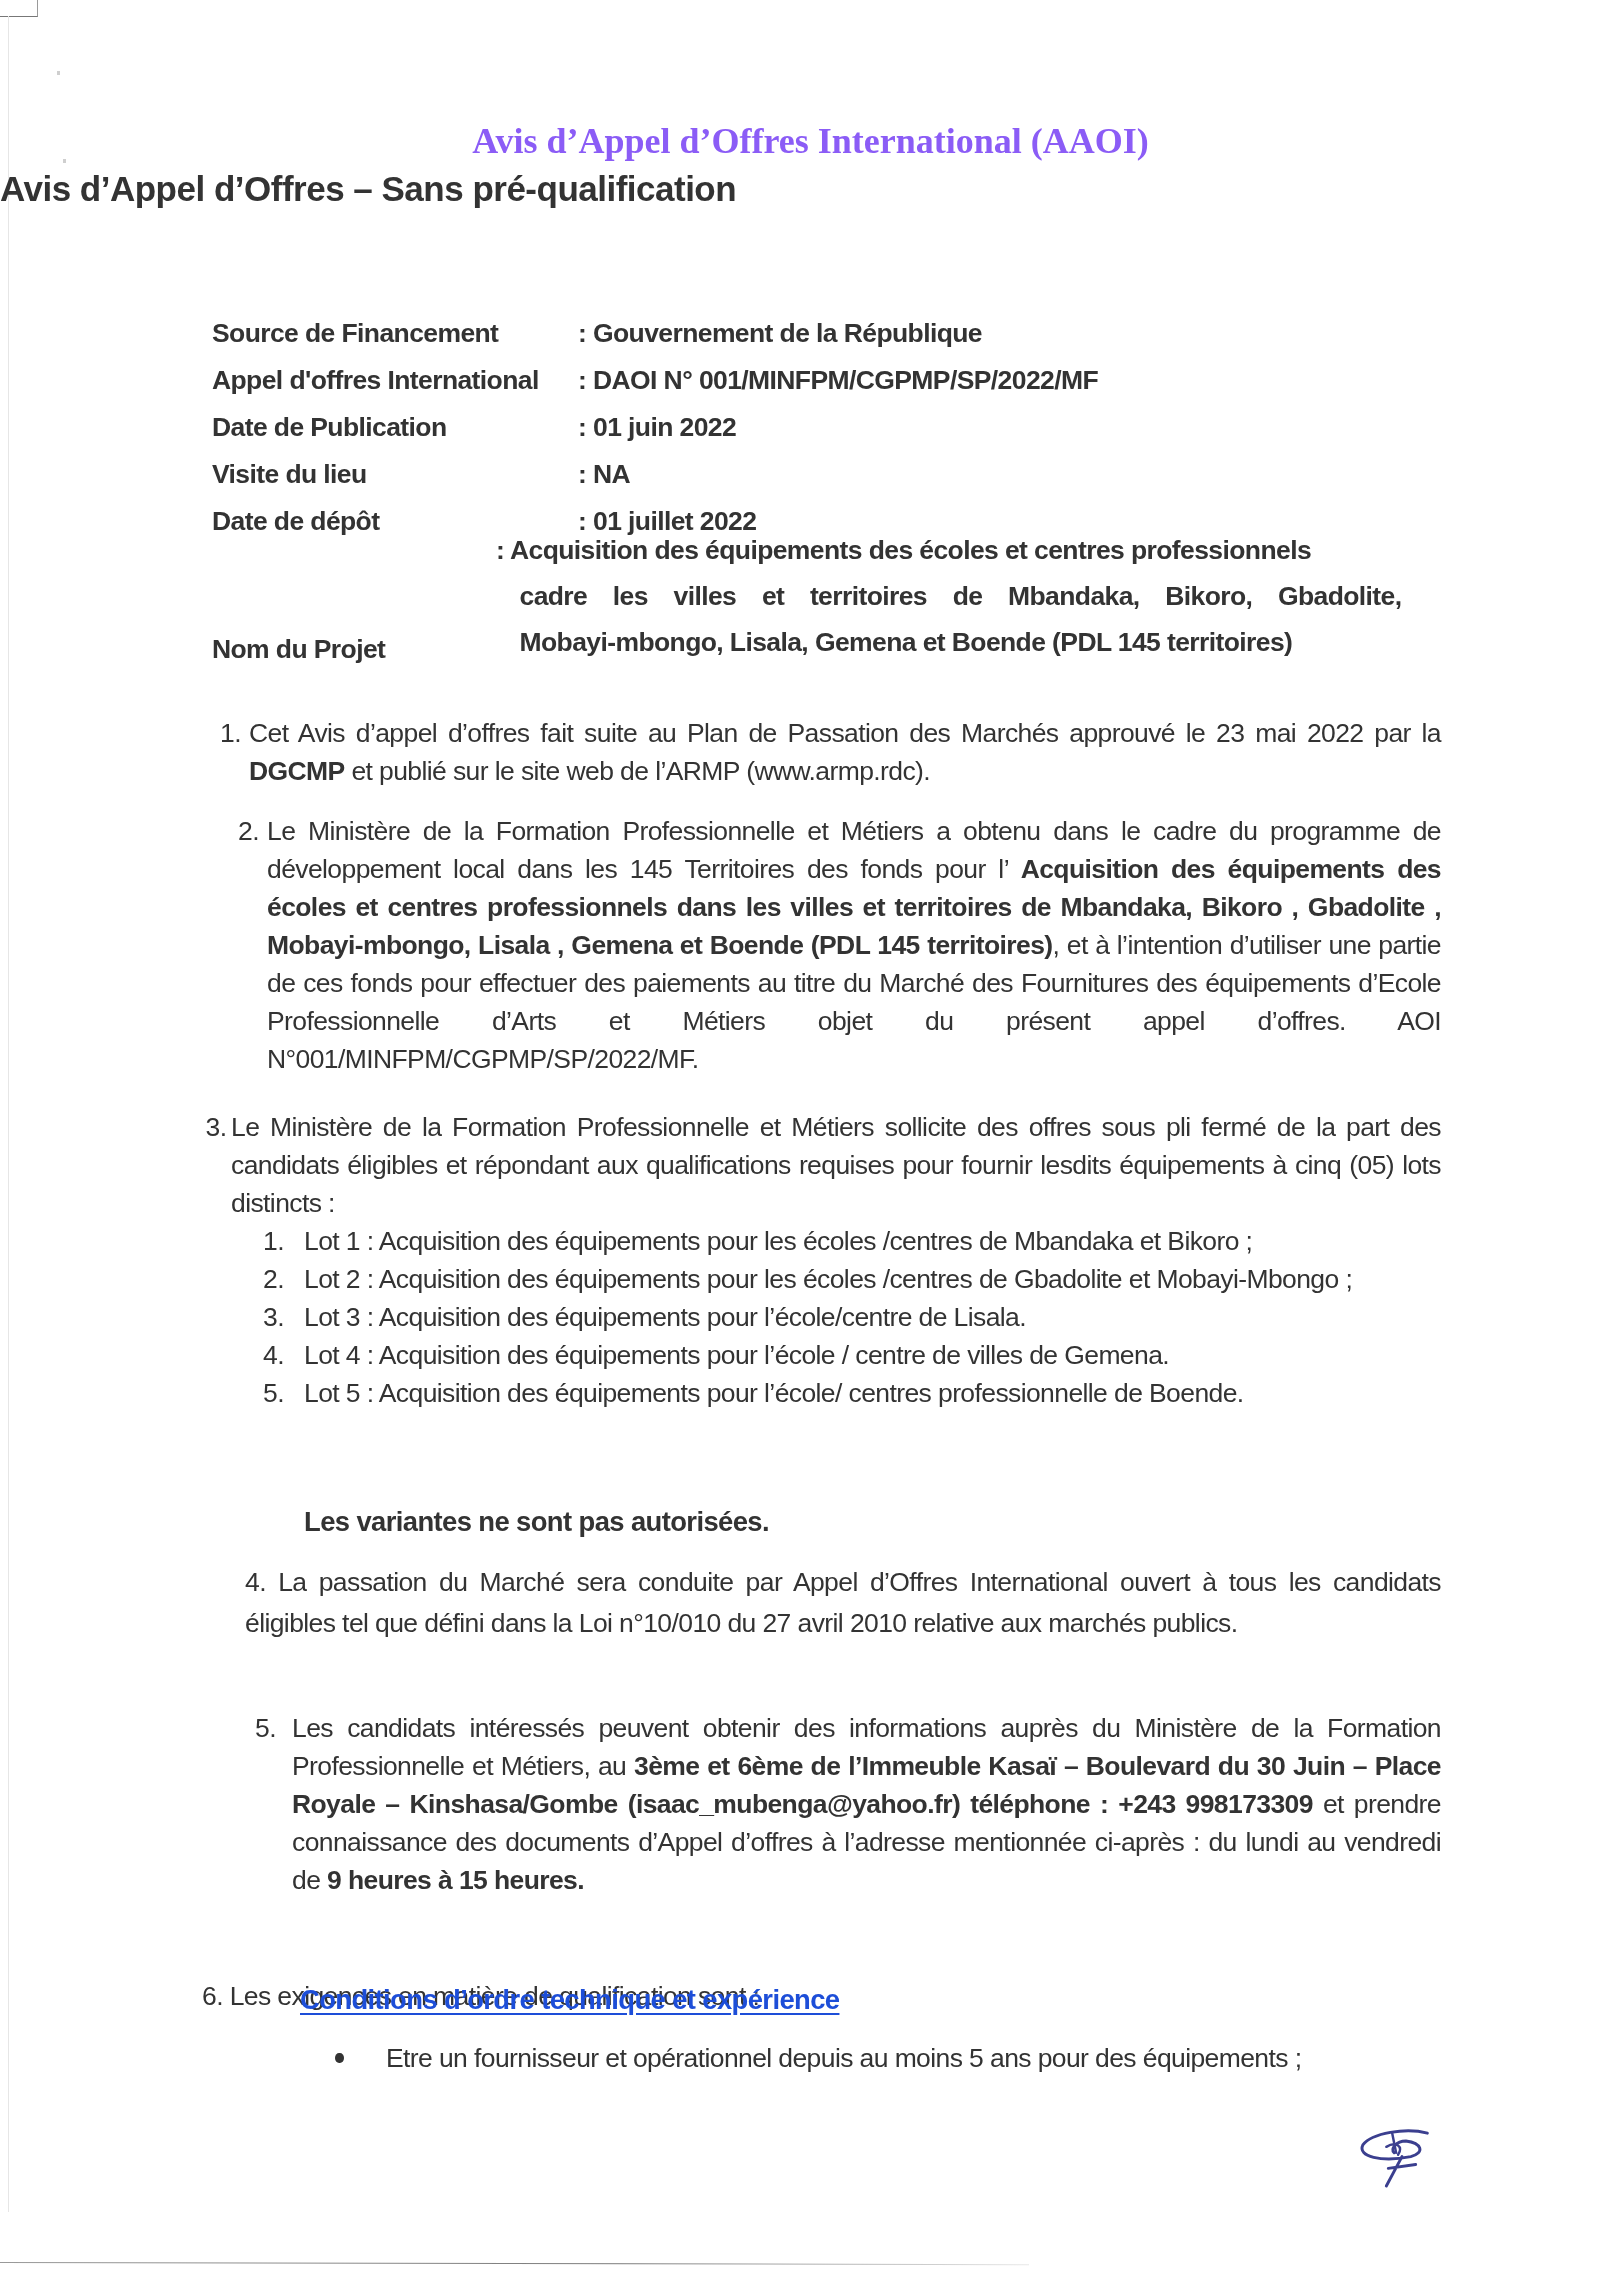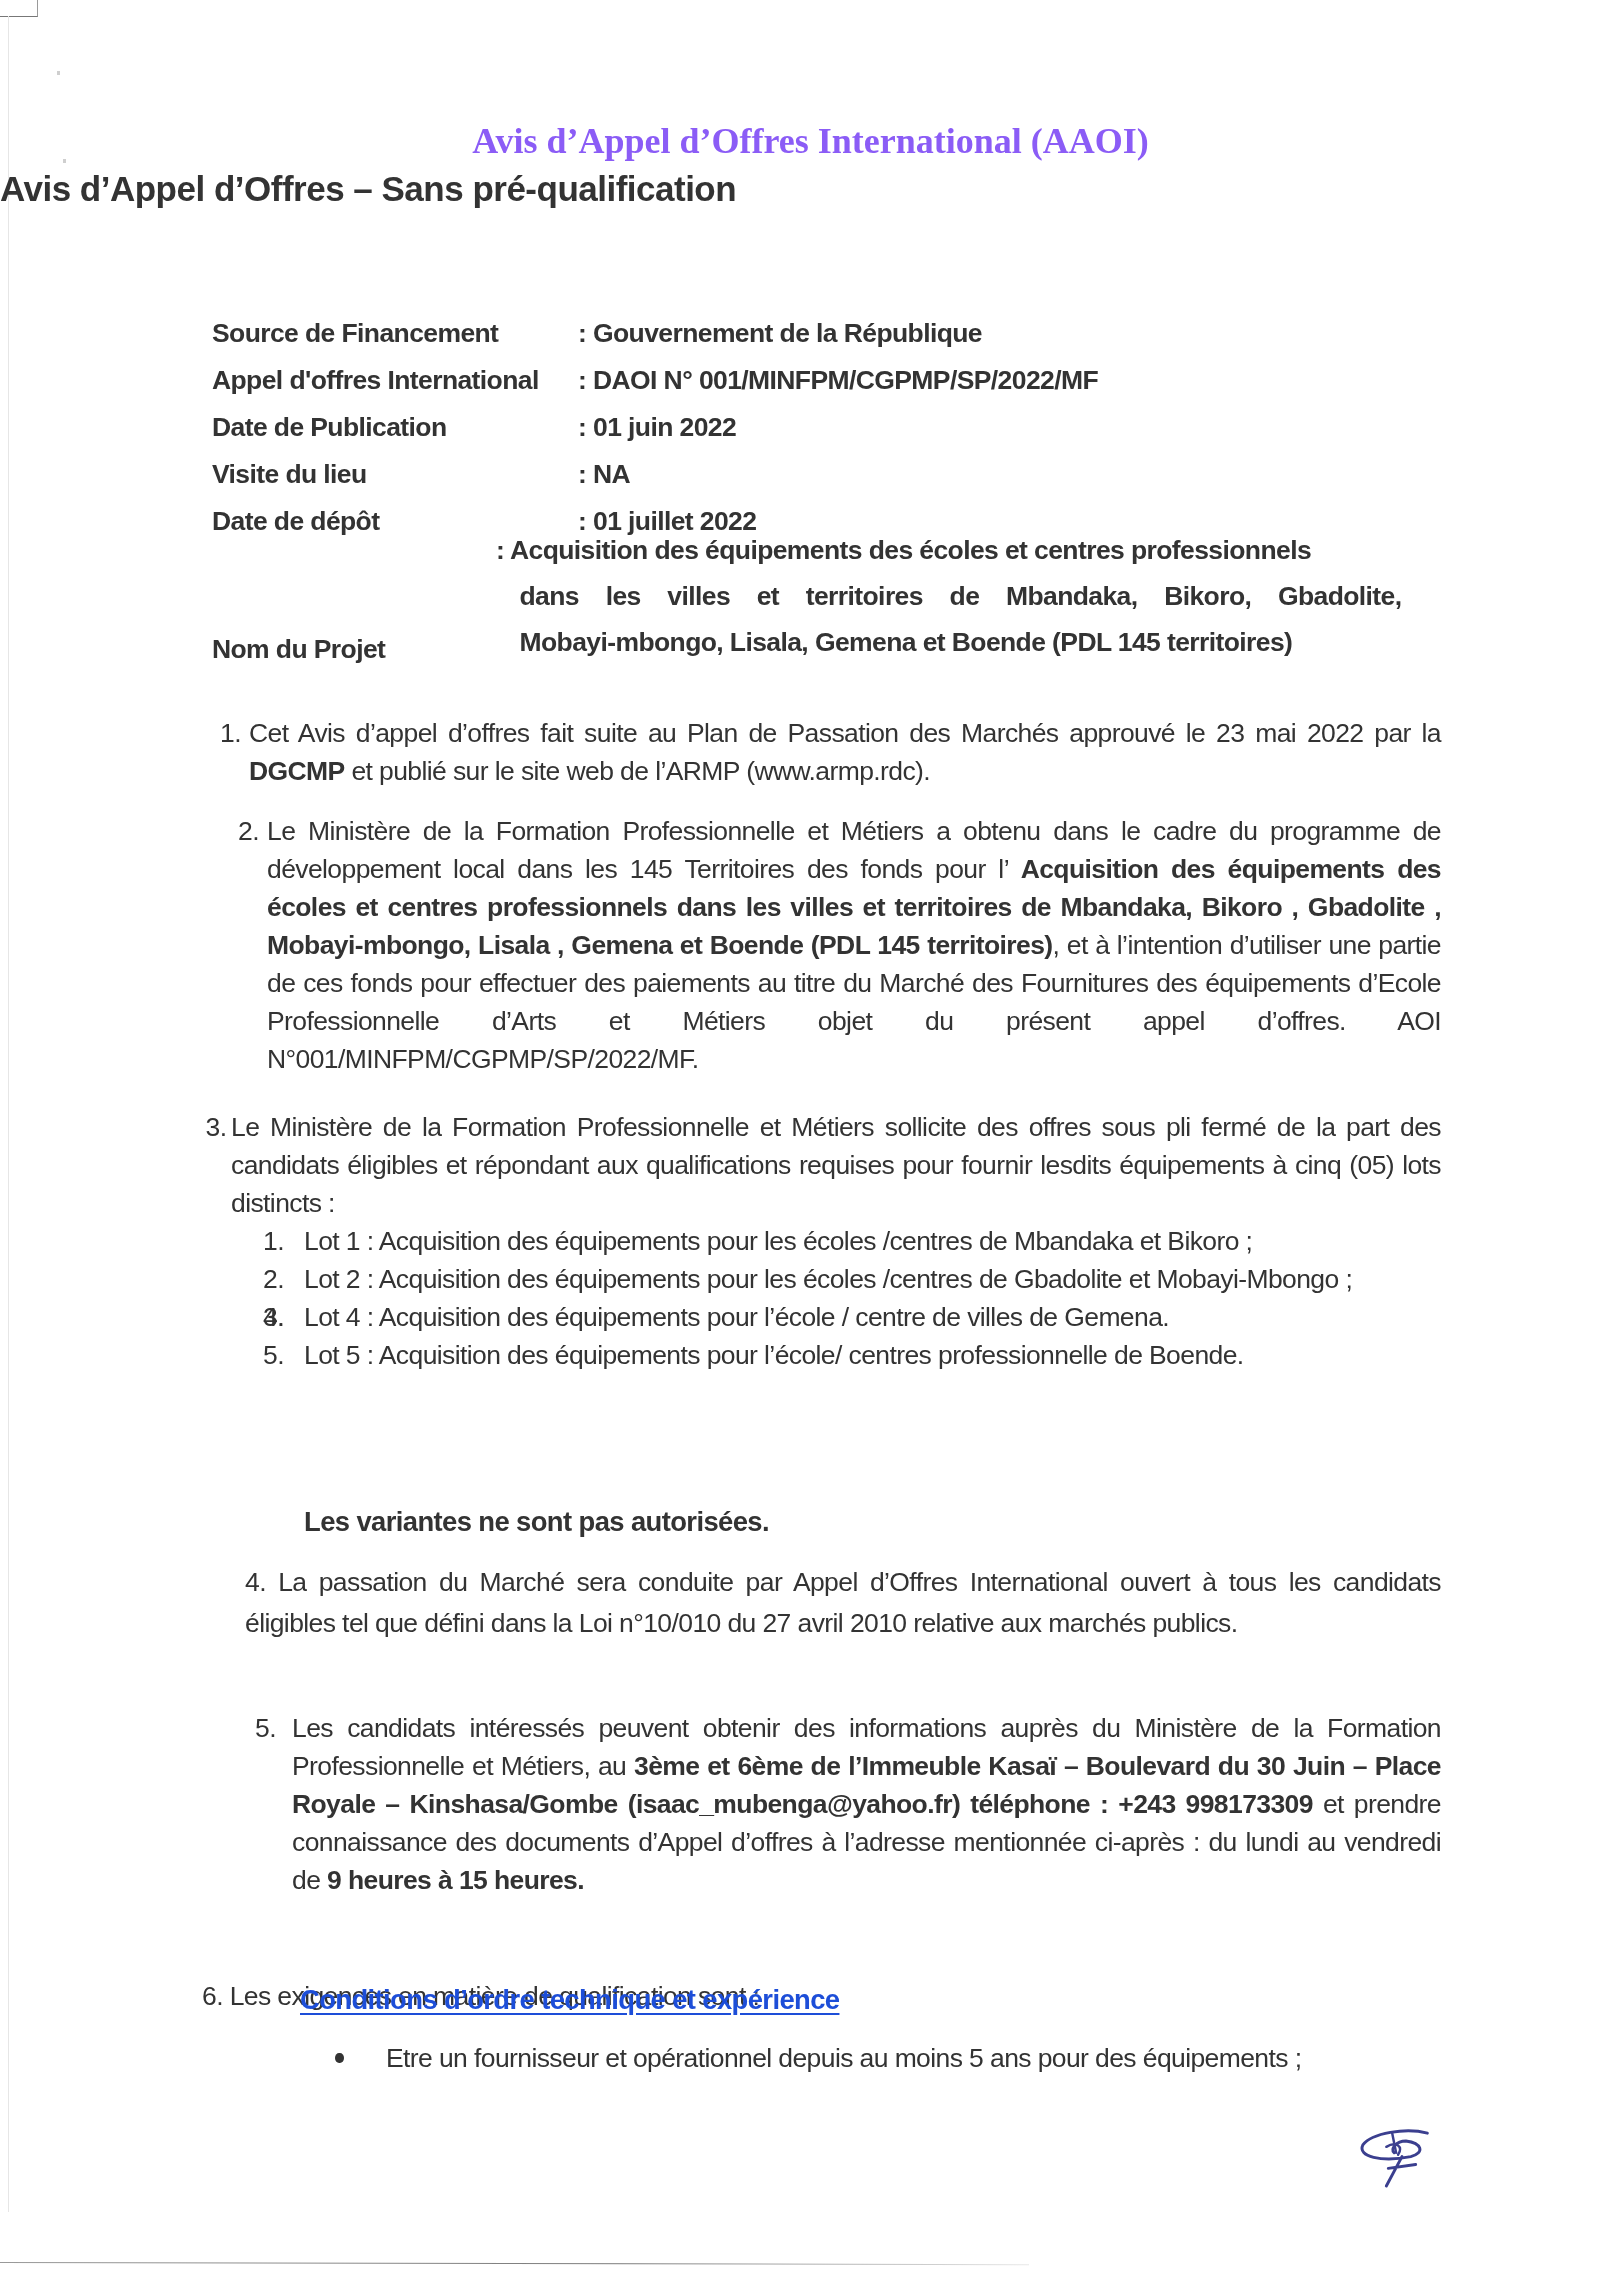--- a/index.html
+++ b/index.html
@@ -173,21 +173,21 @@
     <span class="info-value">: NA</span>
   </div>
   <div class="info-row">
     <span class="info-label">Date de dépôt</span>
     <span class="info-value">: 01 juillet 2022</span>
   </div>
   <div class="info-row project">
     <span class="info-label">Nom du Projet</span>
     <span class="info-value project-value">
       <span class="line1">: Acquisition des équipements des écoles et centres professionnels</span>
-      <span class="rest">dans les villes et territoires de Mbandaka, Bikoro, Gbadolite,</span>
+      <span class="rest">cadre les villes et territoires de Mbandaka, Bikoro, Gbadolite,</span>
       <span class="rest last">Mobayi-mbongo, Lisala, Gemena et Boende  (PDL 145 territoires)</span>
     </span>
   </div>
 </div>
 
 <div class="para body-text p1">
   <span class="num">1.</span>
   <span>Cet Avis d’appel d’offres fait suite au Plan de Passation des Marchés approuvé le 23 mai 2022 par la </span><b>DGCMP</b><span> et publié sur le site web de l’ARMP (www.armp.rdc).</span>
 </div>
 
@@ -205,20 +205,21 @@
   <div class="lot">
     <span class="num">1.</span>
     <span>Lot 1 : Acquisition des équipements pour les écoles /centres de Mbandaka et Bikoro ;</span>
   </div>
   <div class="lot">
     <span class="num">2.</span>
     <span>Lot 2 : Acquisition des équipements pour les écoles /centres de Gbadolite et Mobayi-Mbongo ;</span>
   </div>
   <div class="lot">
     <span class="num">3.</span>
+    <span>Lot 3 : Acquisition des équipements pour l’école/centre de Lisala.</span>
   </div>
   <div class="lot">
     <span class="num">4.</span>
     <span>Lot 4 : Acquisition des équipements pour l’école / centre de villes de Gemena.</span>
   </div>
   <div class="lot">
     <span class="num">5.</span>
     <span>Lot 5 : Acquisition  des équipements pour l’école/ centres professionnelle de Boende.</span>
   </div>
 </div>

